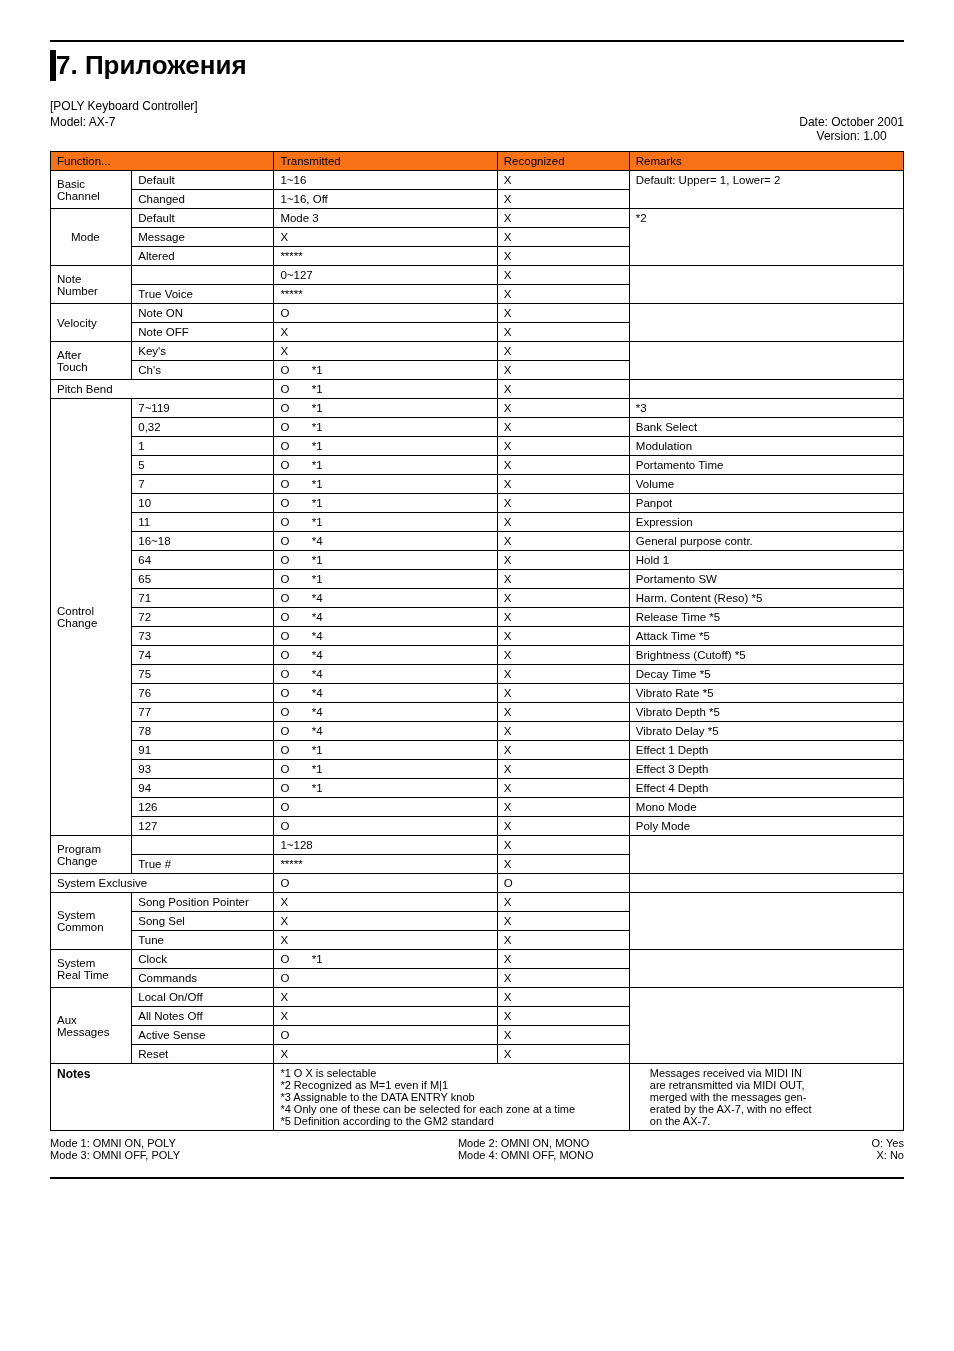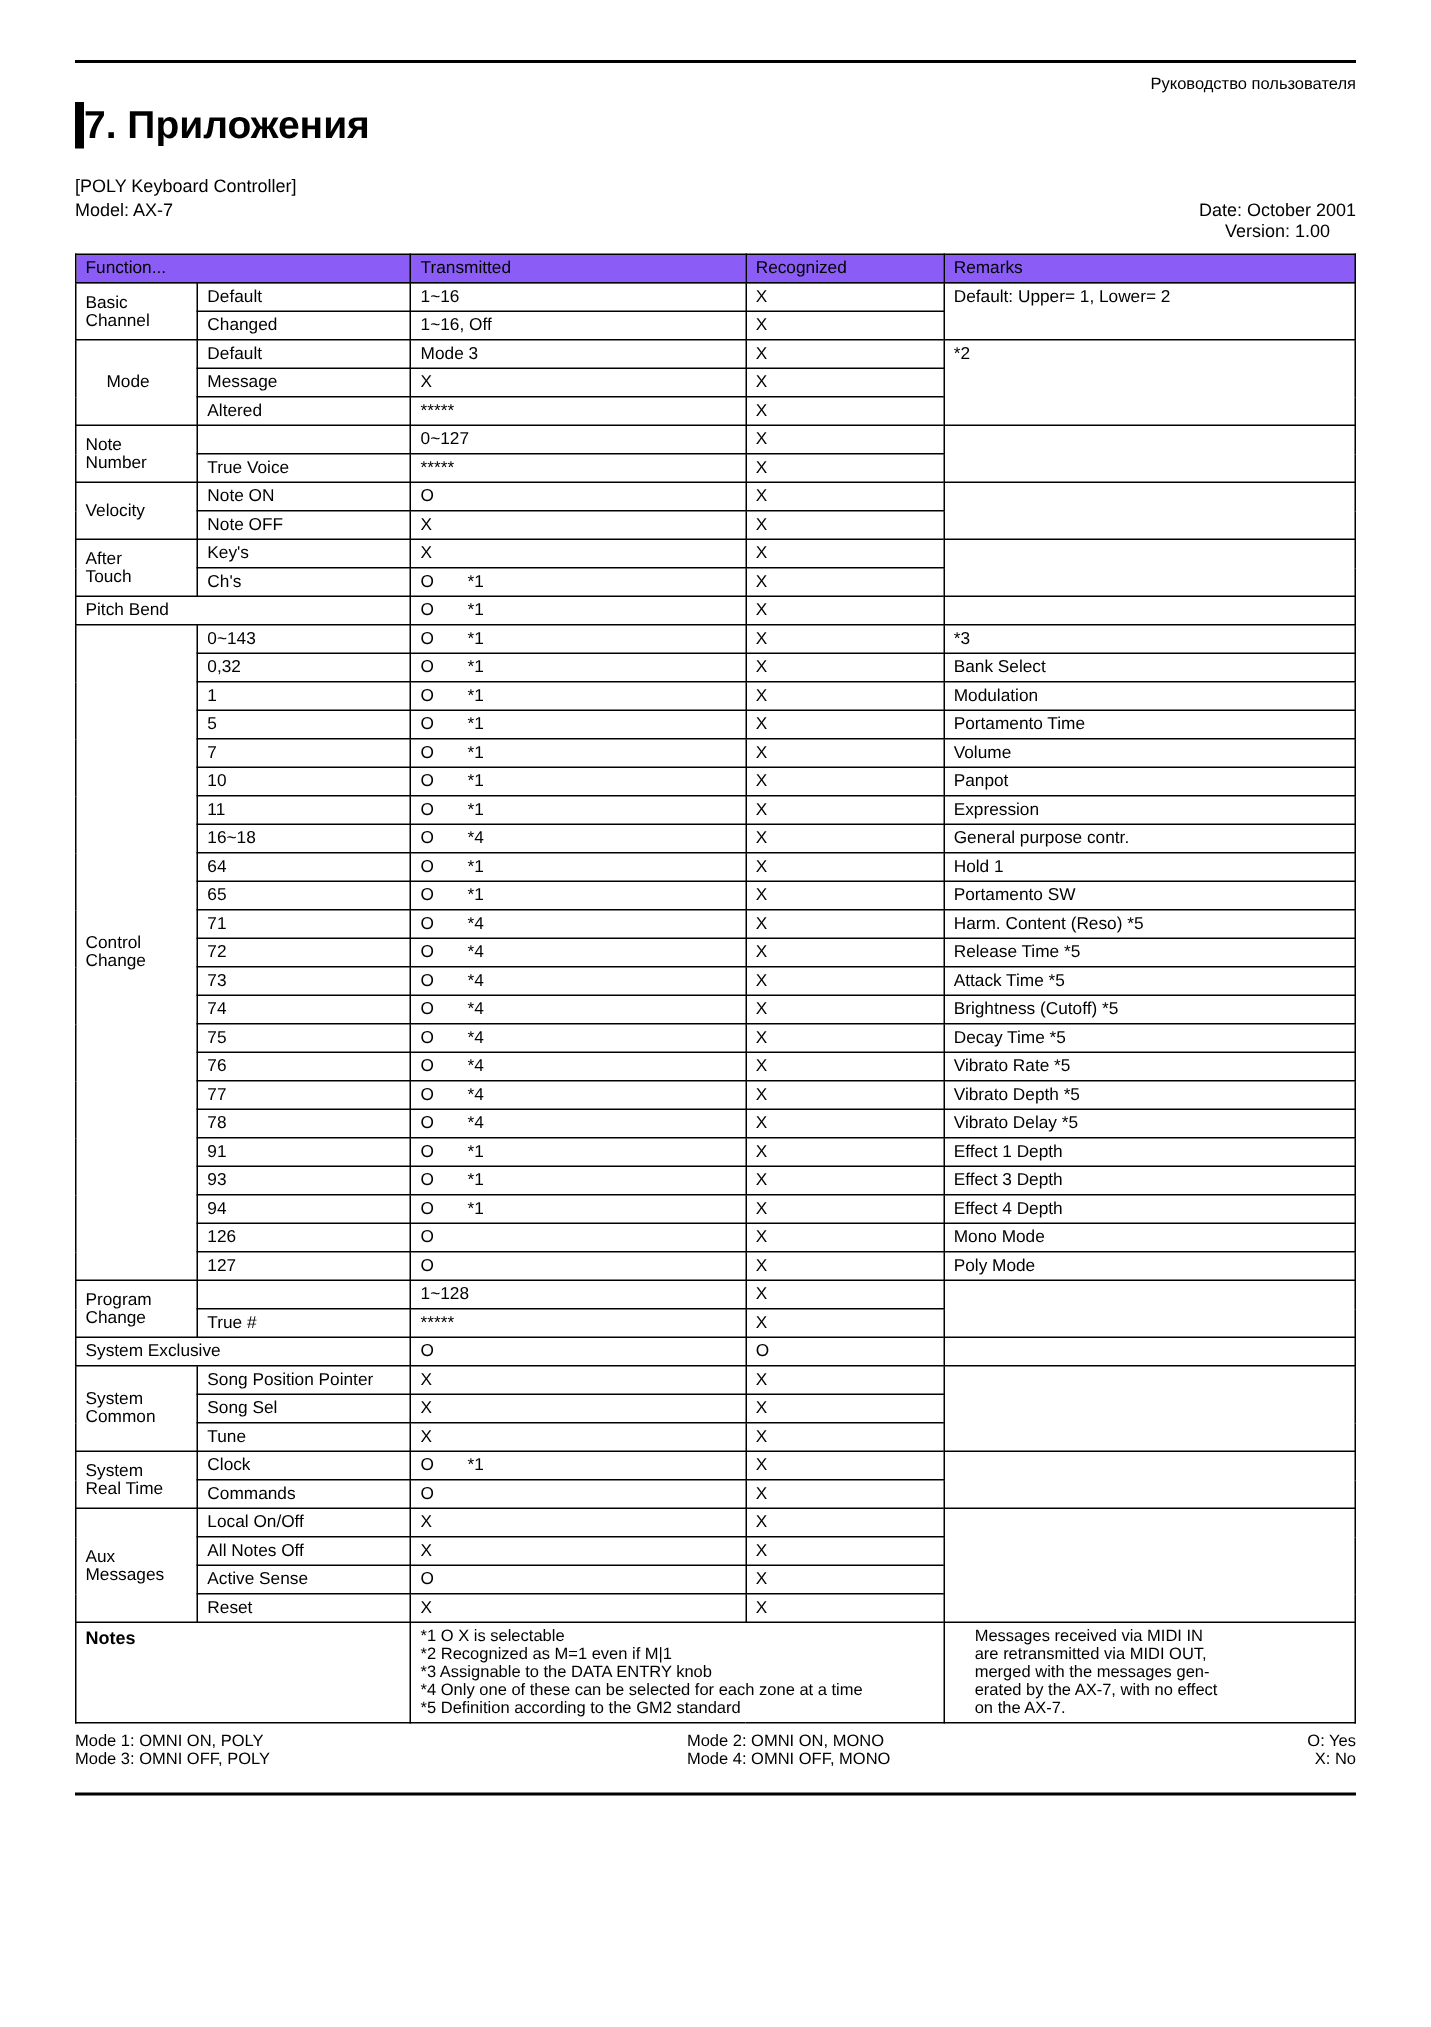--- a/index.html
+++ b/index.html
@@ -54,21 +54,21 @@
       border-collapse: collapse;
       font-size: 11.5px;
       margin-top: 4px;
     }
     table.midi-table th, table.midi-table td {
       border: 1px solid #000;
       padding: 3px 6px;
       vertical-align: top;
     }
     table.midi-table th {
-      background: #8b5cf6;
+      background: #f97316;
       font-weight: normal;
       text-align: left;
     }
     .notes-label {
       font-size: 12px;
       font-weight: bold;
       vertical-align: top;
     }
     .footer-modes {
       margin-top: 6px;
@@ -82,21 +82,20 @@
     .bottom-rule {
       border-bottom: 2px solid #000;
       margin-top: 16px;
     }
   </style>
 </head>
 <body>
 
 <div class="page">
   <div class="top-rule"></div>
-  <div class="header-right">Руководство пользователя</div>
 
   <div class="chapter-heading">7. Приложения</div>
 
   <div class="subtitle">[POLY Keyboard Controller]</div>
   <div class="subtitle-row">
     <span>Model: AX-7</span>
     <span class="subtitle-right">
       <span>Date: October 2001</span><br>
       <span>Version: 1.00</span>
     </span>
@@ -192,21 +191,21 @@
 
       <tr>
         <td colspan="2">Pitch Bend</td>
         <td>O &nbsp;&nbsp;&nbsp;&nbsp;&nbsp; *1</td>
         <td>X</td>
         <td></td>
       </tr>
 
       <tr>
         <td rowspan="23" style="vertical-align:middle;">Control<br>Change</td>
-        <td>0~143</td>
+        <td>7~119</td>
         <td>O &nbsp;&nbsp;&nbsp;&nbsp;&nbsp; *1</td>
         <td>X</td>
         <td>*3</td>
       </tr>
       <tr>
           <td>0,32</td>
           <td>O &nbsp;&nbsp;&nbsp;&nbsp;&nbsp; *1</td>
           <td>X</td>
           <td>Bank Select</td>
         </tr>

